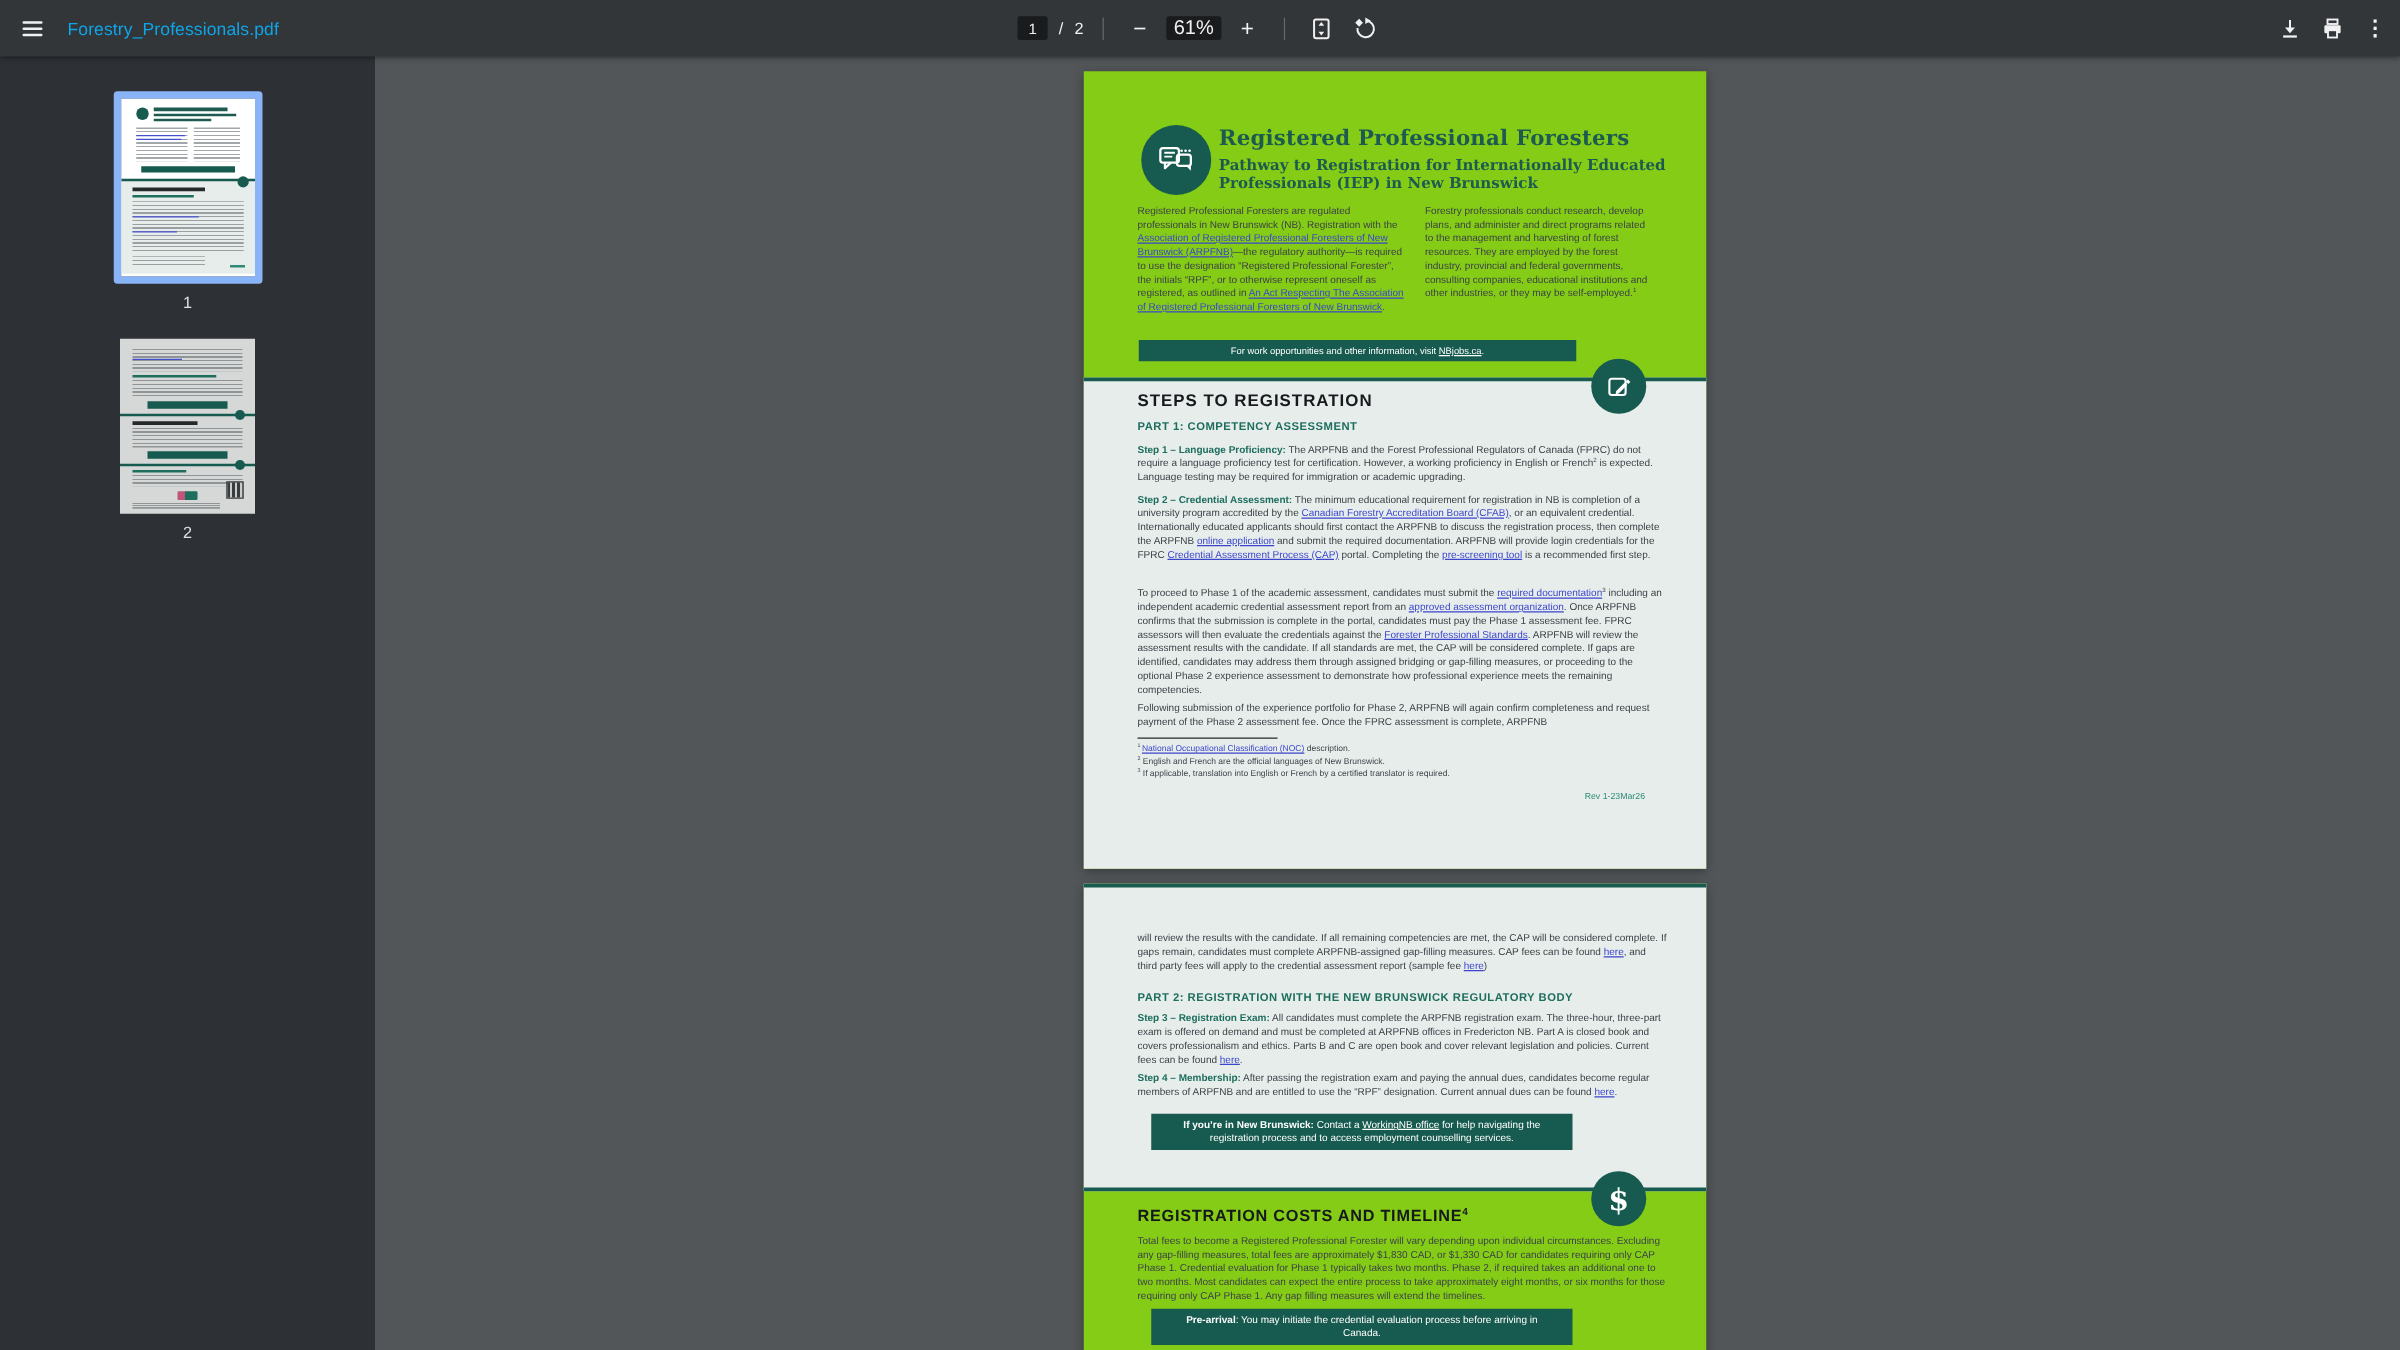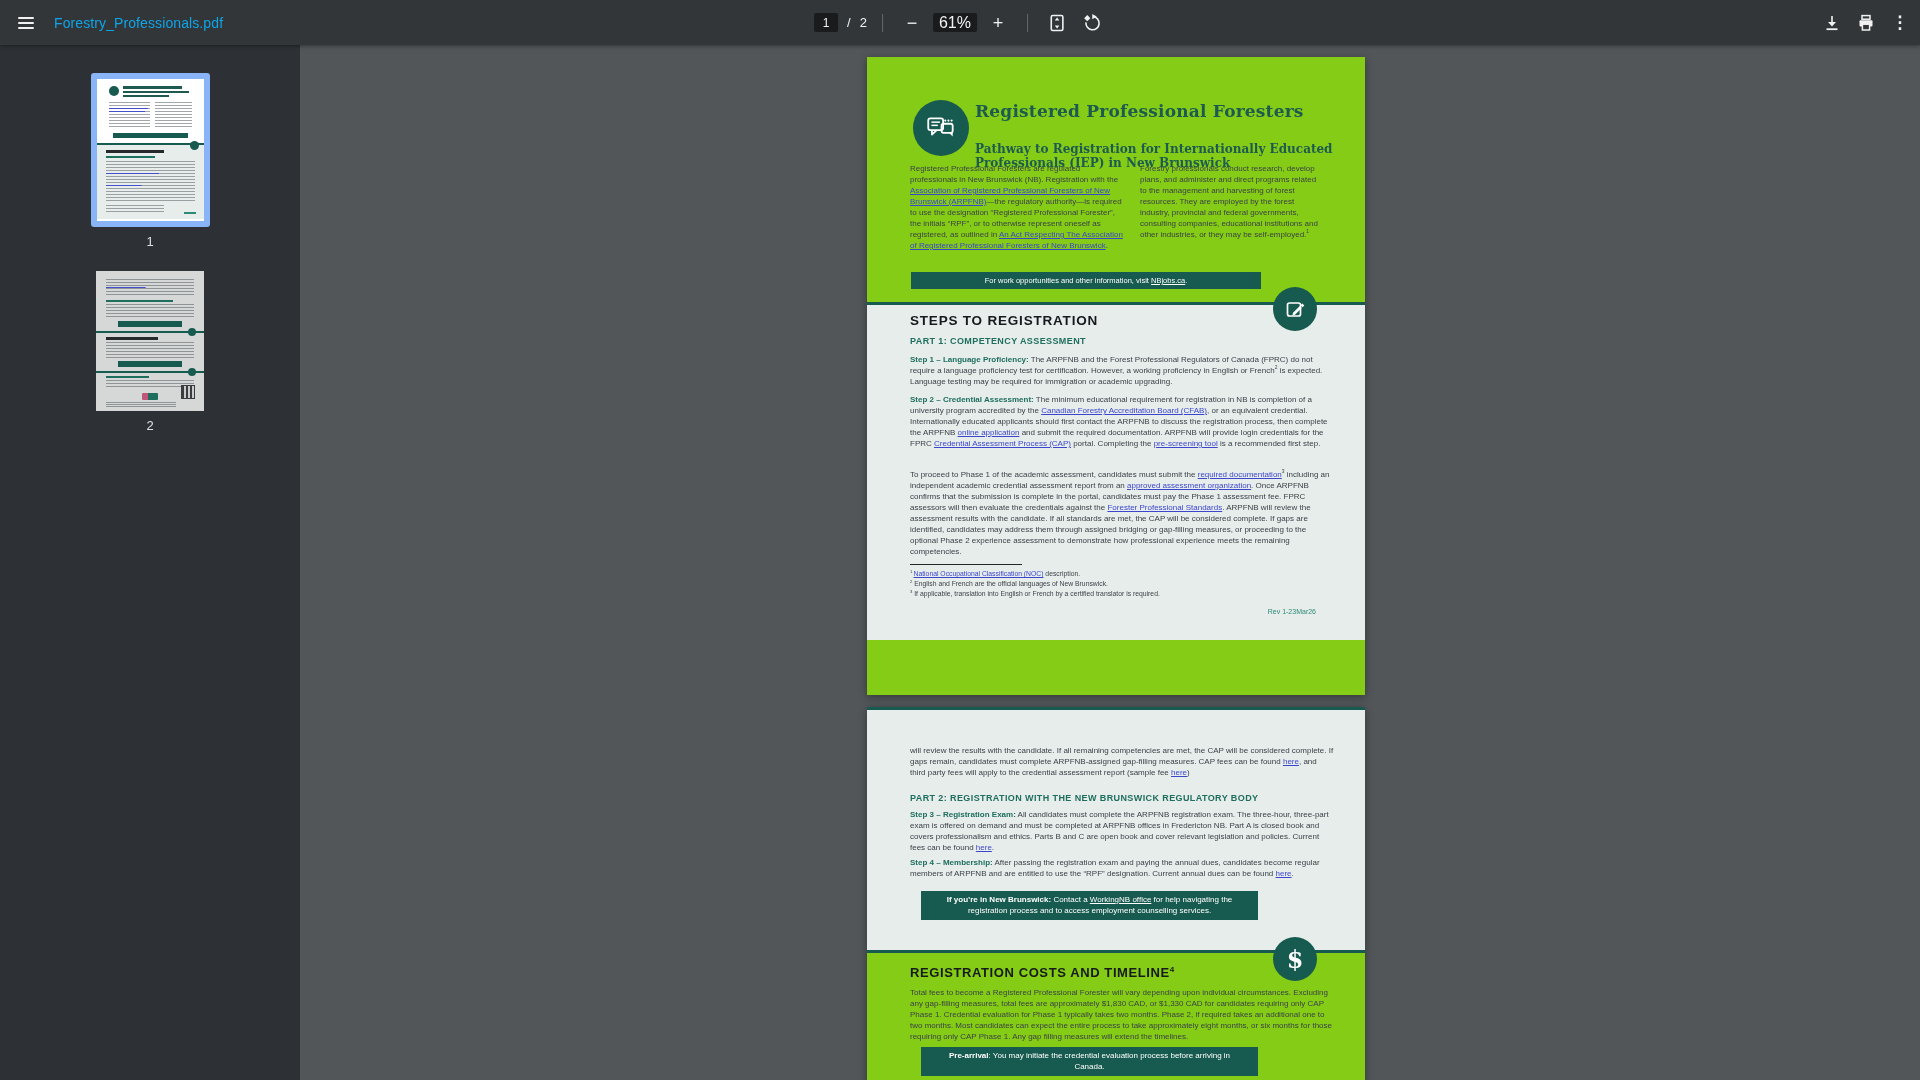--- a/index.html
+++ b/index.html
@@ -74,28 +74,28 @@
   .page{position:absolute;left:867px;width:498px;background:#84cc16;box-shadow:0 2px 8px rgba(0,0,0,.35);}
   .page1{top:57px;height:638px;}
   .page2{top:707px;height:400px;}
   .pdf{color:#3c4247;}
 
   .hdr-icon{position:absolute;left:46px;top:43px;width:56px;height:56px;border-radius:50%;background:#175a4f;
     display:flex;align-items:center;justify-content:center;}
   .hdr-text{position:absolute;left:108px;top:44px;width:380px;font-family:"DejaVu Serif","Liberation Serif",serif;
     font-weight:700;color:#1d5b50;}
   .hdr-text h1{margin:0;font-size:17px;line-height:21px;font-weight:700;letter-spacing:.2px;}
-  .hdr-sub{font-size:12px;line-height:14px;margin-top:20px;}
+  .hdr-sub{font-size:12px;line-height:14px;margin-top:3px;}
 
   .col-left{position:absolute;left:43px;top:106px;width:217px;font-size:8px;line-height:11px;}
   .col-right{position:absolute;left:273px;top:106px;width:184px;font-size:8px;line-height:11px;}
   .banner{position:absolute;left:44px;top:215px;width:350px;height:17px;background:#175a4f;color:#fff;
     font-size:7.5px;display:flex;align-items:center;justify-content:center;}
 
-  .sect1{position:absolute;left:0;top:245px;width:498px;height:338px;background:#e7edeb;
+  .sect1{position:absolute;left:0;top:245px;width:498px;height:393px;background:#e7edeb;
     border-top:3px solid #175a4f;box-sizing:border-box;padding:8px 31px 0 43px;}
   .sect2{position:absolute;left:0;top:0;width:498px;height:246px;background:#e7edeb;
     border-top:3px solid #175a4f;border-bottom:3px solid #175a4f;box-sizing:border-box;padding:35px 31px 0 43px;}
   .steps-h{margin:0 0 7px 0;font-size:13.5px;line-height:16px;font-weight:700;color:#17191c;letter-spacing:.8px;}
   .part-h{margin:0 0 7px 0;font-size:9px;line-height:11px;font-weight:700;color:#1e6e5e;letter-spacing:.4px;}
   .para{margin:0;font-size:8px;line-height:11px;}
   .mb7{margin-bottom:7px;} .mb0{margin-bottom:0;} .mb8{margin-bottom:20px;} .mb4{margin-bottom:4px;}
   .mb15{margin-bottom:15px;} .mb5{margin-bottom:5px;} .mb12{margin-bottom:12px;}
   .fn-rule{width:112px;border:none;border-top:1px solid #26292b;margin:7px 0 4px 0;}
   .fn{margin:0;font-size:6.8px;line-height:10px;color:#3f4449;}
@@ -265,20 +265,21 @@
       </svg>
     </div>
 
     <div class="sect1">
       <h2 class="steps-h">STEPS TO REGISTRATION</h2>
       <h3 class="part-h">PART 1: COMPETENCY ASSESSMENT</h3>
       <p class="para mb7"><span class="seg-bold-green">Step 1 – Language Proficiency:</span><span> The ARPFNB and the Forest Professional Regulators of Canada (FPRC) do not require a language proficiency test for certification. However, a working proficiency in English or French</span><span class="seg-sup">2</span><span> is expected. Language testing may be required for immigration or academic upgrading.</span></p>
       <p class="para mb0"><span class="seg-bold-green">Step 2 – Credential Assessment:</span><span> The minimum educational requirement for registration in NB is completion of a university program accredited by the </span><span class="seg-link">Canadian Forestry Accreditation Board (CFAB)</span><span>, or an equivalent credential.</span></p>
       <p class="para mb8"><span>Internationally educated applicants should first contact the ARPFNB to discuss the registration process, then complete the ARPFNB </span><span class="seg-link">online application</span><span> and submit the required documentation. ARPFNB will provide login credentials for the FPRC </span><span class="seg-link">Credential Assessment Process (CAP)</span><span> portal. Completing the </span><span class="seg-link">pre-screening tool</span><span> is a recommended first step.</span></p>
       <p class="para mb4"><span>To proceed to Phase 1 of the academic assessment, candidates must submit the </span><span class="seg-link">required documentation</span><span class="seg-sup">3</span><span> including an independent academic credential assessment report from an </span><span class="seg-link">approved assessment organization</span><span>. Once ARPFNB confirms that the submission is complete in the portal, candidates must pay the Phase 1 assessment fee. FPRC assessors will then evaluate the credentials against the </span><span class="seg-link">Forester Professional Standards</span><span>. ARPFNB will review the assessment results with the candidate. If all standards are met, the CAP will be considered complete. If gaps are identified, candidates may address them through assigned bridging or gap-filling measures, or proceeding to the optional Phase 2 experience assessment to demonstrate how professional experience meets the remaining competencies.</span></p>
+      <p class="para"><span>Following submission of the experience portfolio for Phase 2, ARPFNB will again confirm completeness and request payment of the Phase 2 assessment fee. Once the FPRC assessment is complete, ARPFNB</span></p>
       <hr class="fn-rule">
       <p class="fn"><span class="seg-sup">1 </span><span class="seg-link">National Occupational Classification (NOC)</span><span> description.</span></p>
       <p class="fn"><span class="seg-sup">2</span><span> English and French are the official languages of New Brunswick.</span></p>
       <p class="fn"><span class="seg-sup">3</span><span> If applicable, translation into English or French by a certified translator is required.</span></p>
       <div class="rev">Rev 1-23Mar26</div>
     </div>
   </section>
 
   <section class="page page2 pdf">
     <div class="sect2">

